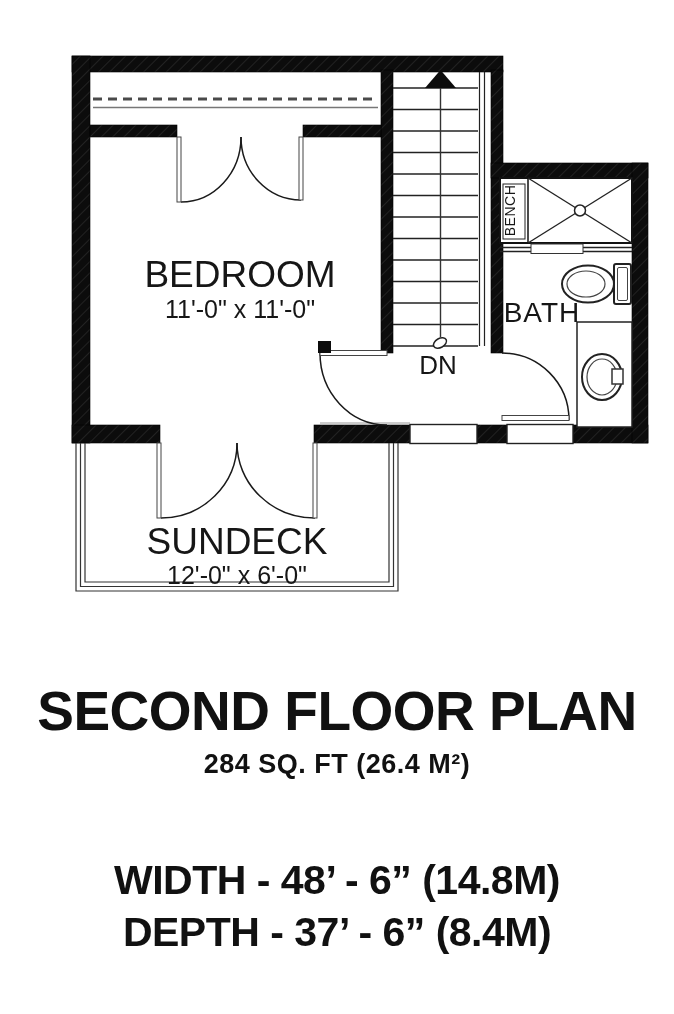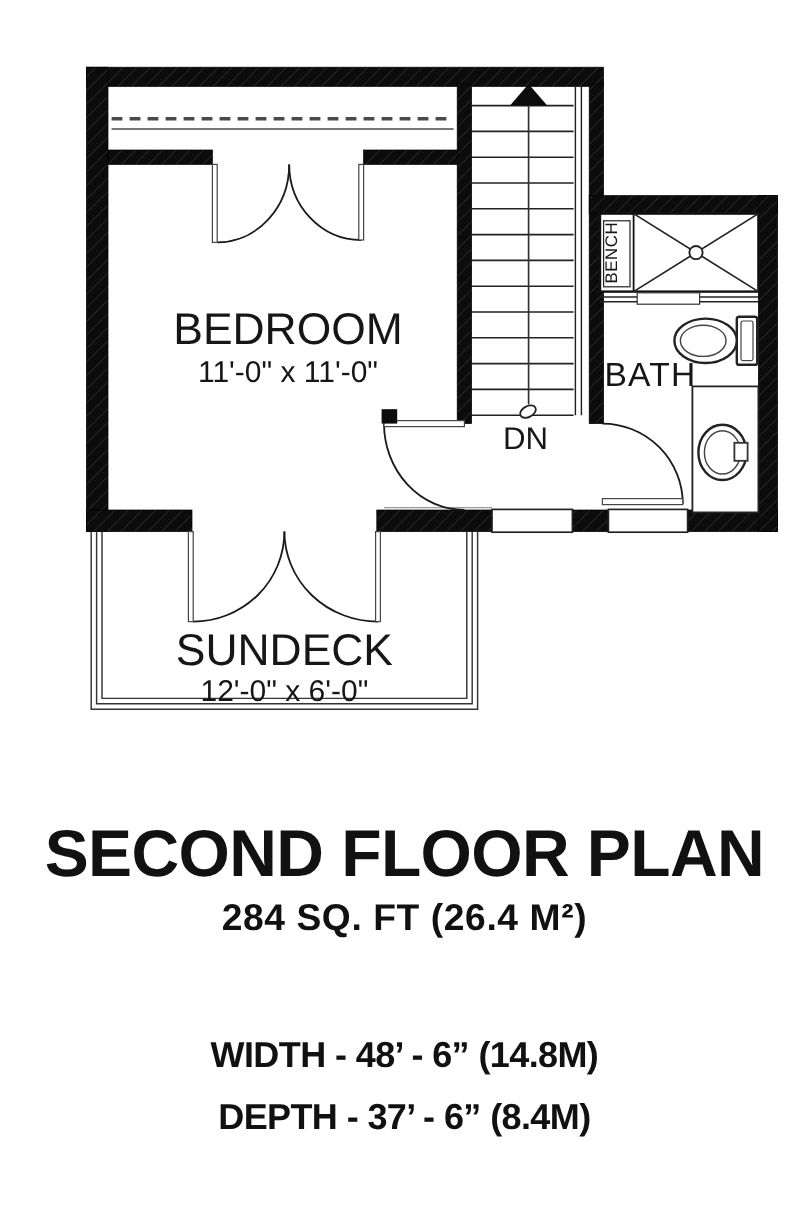--- a/index.html
+++ b/index.html
@@ -6,22 +6,22 @@
   .page{
     position:relative;
     width:674px;height:1014px;
     background:#ffffff;
     font-family:"Liberation Sans", sans-serif;
     overflow:hidden;
   }
   .plan-svg{position:absolute;top:0;left:0;}
   .caption{position:absolute;left:0;width:674px;text-align:center;color:#111;}
   .caption.title{top:684px;font-size:55px;line-height:55px;font-weight:bold;letter-spacing:-0.5px;}
-  .caption.area{top:748px;font-size:31px;line-height:33px;font-weight:bold;letter-spacing:0.5px;}
-  .caption.dims{top:854px;font-size:30px;line-height:52px;font-weight:bold;letter-spacing:-0.5px;}
+  .caption.area{top:748px;font-size:27px;line-height:33px;font-weight:bold;letter-spacing:0.5px;}
+  .caption.dims{top:854px;font-size:41px;line-height:52px;font-weight:bold;letter-spacing:-0.5px;}
   svg text{fill:#161616;}
   .room-label{font-size:37px;}
   .room-dims{font-size:25px;}
   .bath-label{font-size:28px;letter-spacing:1px;}
   .dn-label{font-size:26px;}
   .bench-label{font-size:14px;letter-spacing:0.5px;}
 </style>
 </head>
 <body>
 

